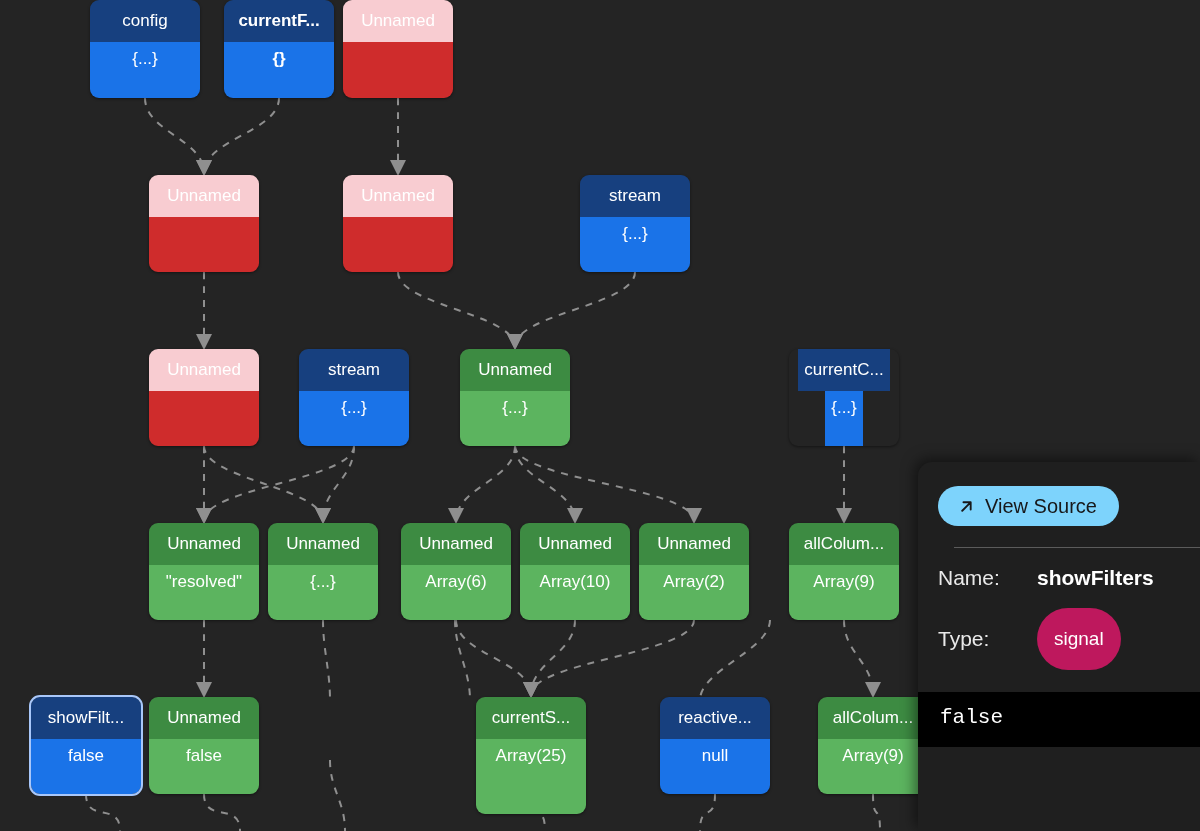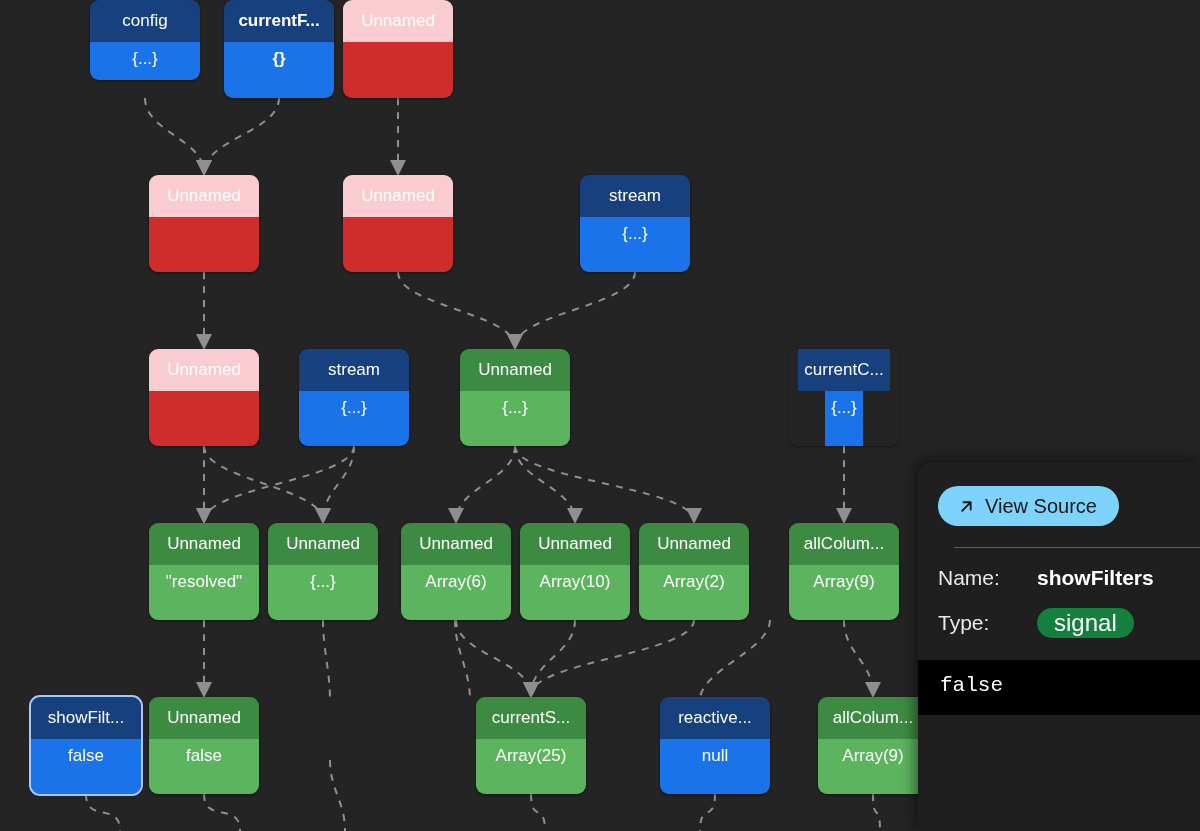--- a/index.html
+++ b/index.html
@@ -127,25 +127,25 @@
   .prop-label {
     color: #e9e9e9;
     width: 99px;
     flex: none;
   }
   .prop-value {
     color: #ffffff;
     font-weight: bold;
   }
   .type-pill {
-    background: #15803d;
+    background: #be185d;
     color: #ffffff;
     border-radius: 999px;
-    padding: 0 17px;
-    font-size: 24px;
+    padding: 19px 17px;
+    font-size: 19px;
     font-weight: normal;
     display: inline-block;
     line-height: 1.25;
   }
   #value-box {
     margin-top: 22px;
     margin-left: -20px;
     padding: 14px 0 14px 22px;
     background: #000000;
     color: #ffffff;
@@ -195,21 +195,21 @@
           <path d="M330,760 C330,790 345,801 345,831" stroke="#8f8f8f" stroke-width="2" stroke-dasharray="7 7" fill="none"></path>
           <path d="M531,794 C531,824 545,801 545,831" stroke="#8f8f8f" stroke-width="2" stroke-dasharray="7 7" fill="none"></path>
           <path d="M715,794 C715,824 700,801 700,831" stroke="#8f8f8f" stroke-width="2" stroke-dasharray="7 7" fill="none"></path>
           <path d="M873,794 C873,824 880,801 880,831" stroke="#8f8f8f" stroke-width="2" stroke-dasharray="7 7" fill="none"></path>
           <path d="M770,620 C770,650 700,670 700,700" stroke="#8f8f8f" stroke-width="2" stroke-dasharray="7 7" fill="none"></path>
           <path d="M455,620 C455,650 470,670 470,700" stroke="#8f8f8f" stroke-width="2" stroke-dasharray="7 7" fill="none"></path>
           <path d="M323,620 C323,650 330,670 330,700" stroke="#8f8f8f" stroke-width="2" stroke-dasharray="7 7" fill="none"></path>
         </g>
     </svg>
     <div id="node-layer">
-        <div class="node blue" style="left: 90px; top: 0px; width: 110px; height: 80px;">
+        <div class="node blue" style="left: 90px; top: 0px; width: 110px; height: 98px;">
           <div class="node-header">config</div>
           <div class="node-body">{...}</div>
         </div>
         <div class="node blue" style="left: 224px; top: 0px; width: 110px; height: 98px; font-weight: bold;">
           <div class="node-header">currentF...</div>
           <div class="node-body">{}</div>
         </div>
         <div class="node red" style="left: 343px; top: 0px; width: 110px; height: 98px;">
           <div class="node-header">Unnamed</div>
           <div class="node-body"></div>
@@ -267,21 +267,21 @@
           <div class="node-body">Array(9)</div>
         </div>
         <div class="node blue selected" style="left: 31px; top: 697px; width: 110px; height: 97px;">
           <div class="node-header">showFilt...</div>
           <div class="node-body">false</div>
         </div>
         <div class="node green" style="left: 149px; top: 697px; width: 110px; height: 97px;">
           <div class="node-header">Unnamed</div>
           <div class="node-body">false</div>
         </div>
-        <div class="node green" style="left: 476px; top: 697px; width: 110px; height: 97px;">
+        <div class="node green" style="left: 476px; top: 697px; width: 110px; height: 117px;">
           <div class="node-header">currentS...</div>
           <div class="node-body">Array(25)</div>
         </div>
         <div class="node blue" style="left: 660px; top: 697px; width: 110px; height: 97px; justify-content: center;">
           <div class="node-header">reactive...</div>
           <div class="node-body">null</div>
         </div>
         <div class="node green" style="left: 818px; top: 697px; width: 110px; height: 97px;">
           <div class="node-header">allColum...</div>
           <div class="node-body">Array(9)</div>

